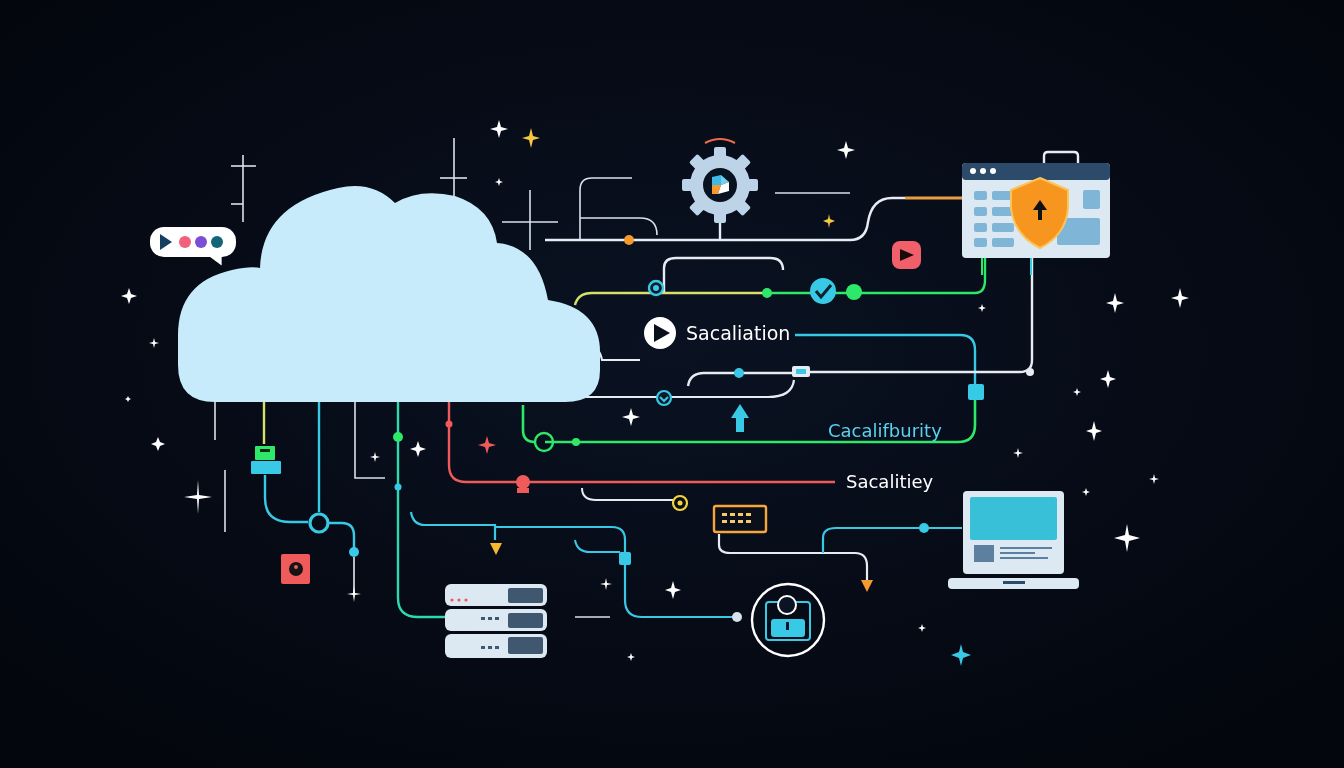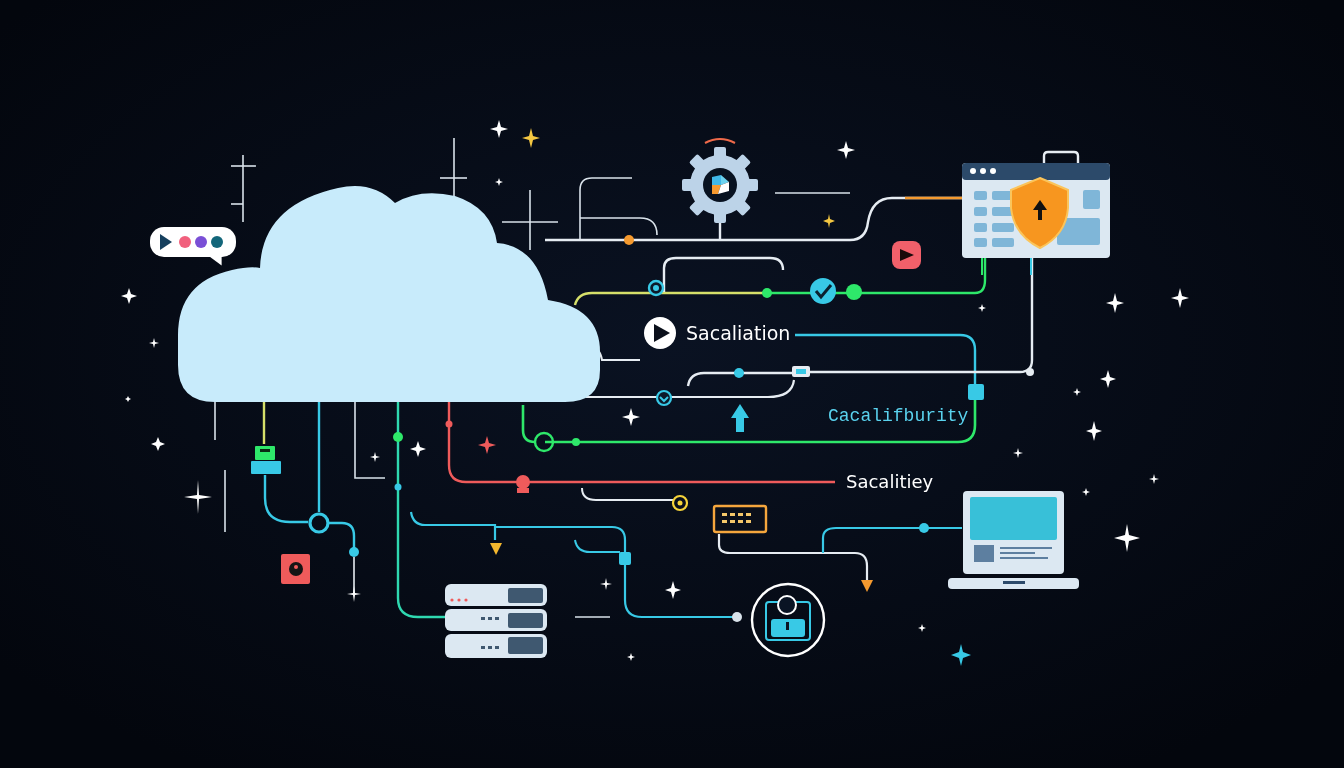--- a/index.html
+++ b/index.html
@@ -274,15 +274,15 @@
       <div class="bubble-play"></div>
       <div class="dot" style="background:#f1607d"></div>
       <div class="dot" style="background:#7a4fd6"></div>
       <div class="dot" style="background:#13667a"></div>
     </div>
   </div>
   <div class="bubble-tail"></div>
 
   
   <div class="lbl lbl-white" style="left:686px; top:322px;">Sacaliation</div>
-  <div class="lbl lbl-cyan" style="left:828px; top:406px;font-family:Liberation Mono, monospace;">Cacalifburity</div>
+  <div class="lbl lbl-cyan" style="left:828px; top:420px;">Cacalifburity</div>
   <div class="lbl lbl-red" style="left:846px; top:471px;">Sacalitiey</div>
 </div>
 
 </body></html>

